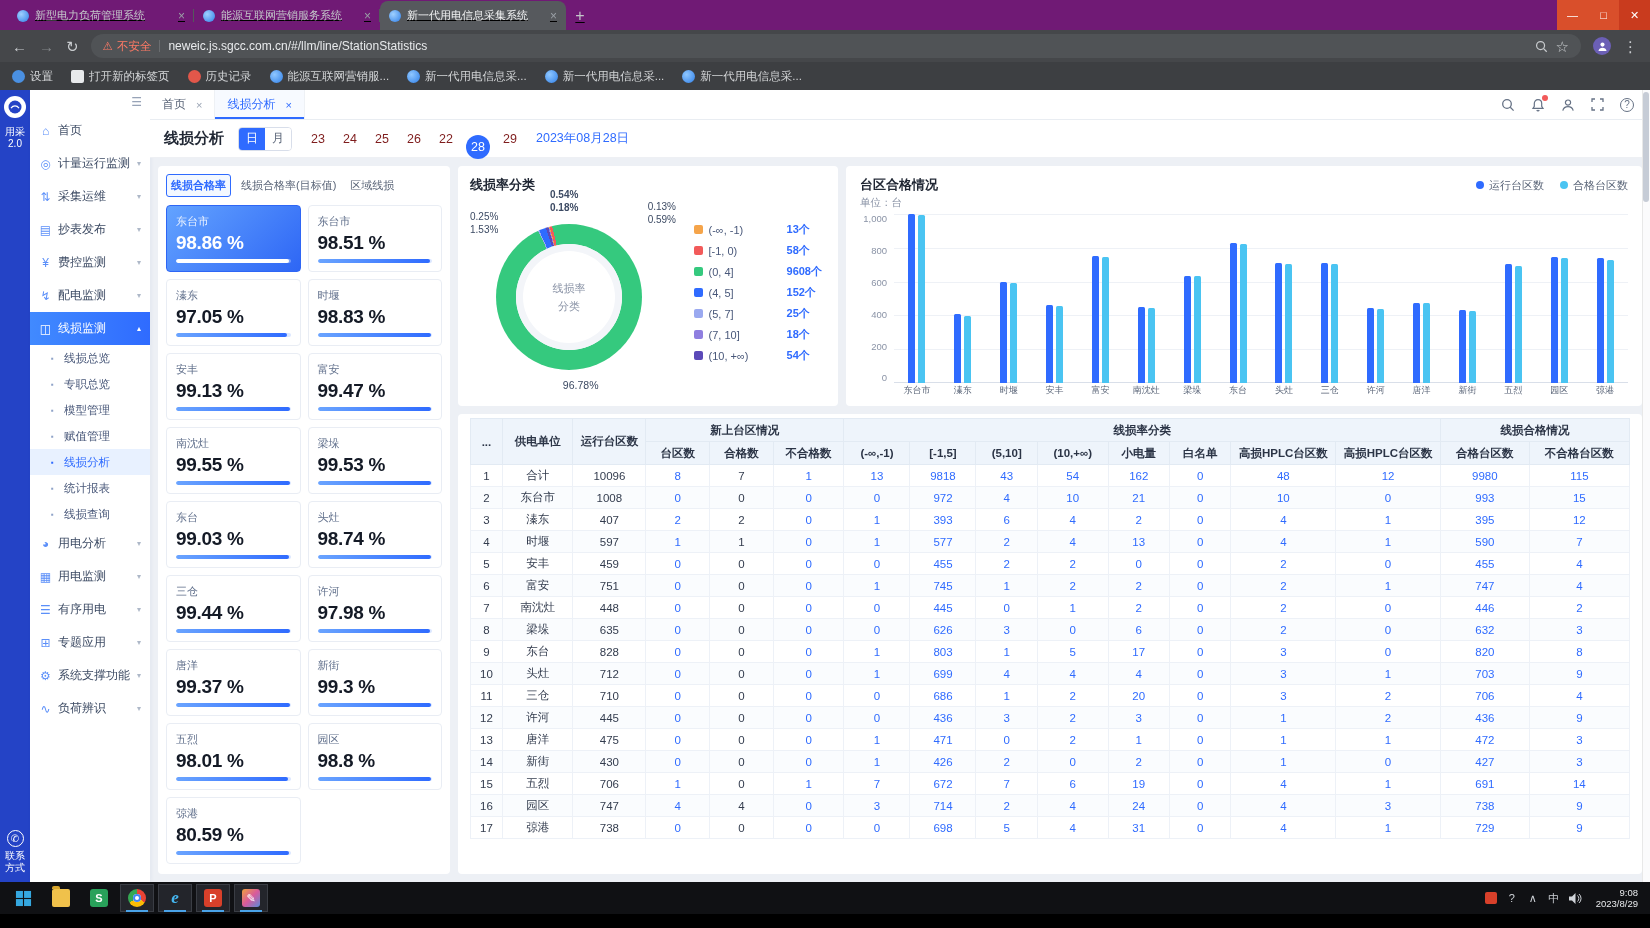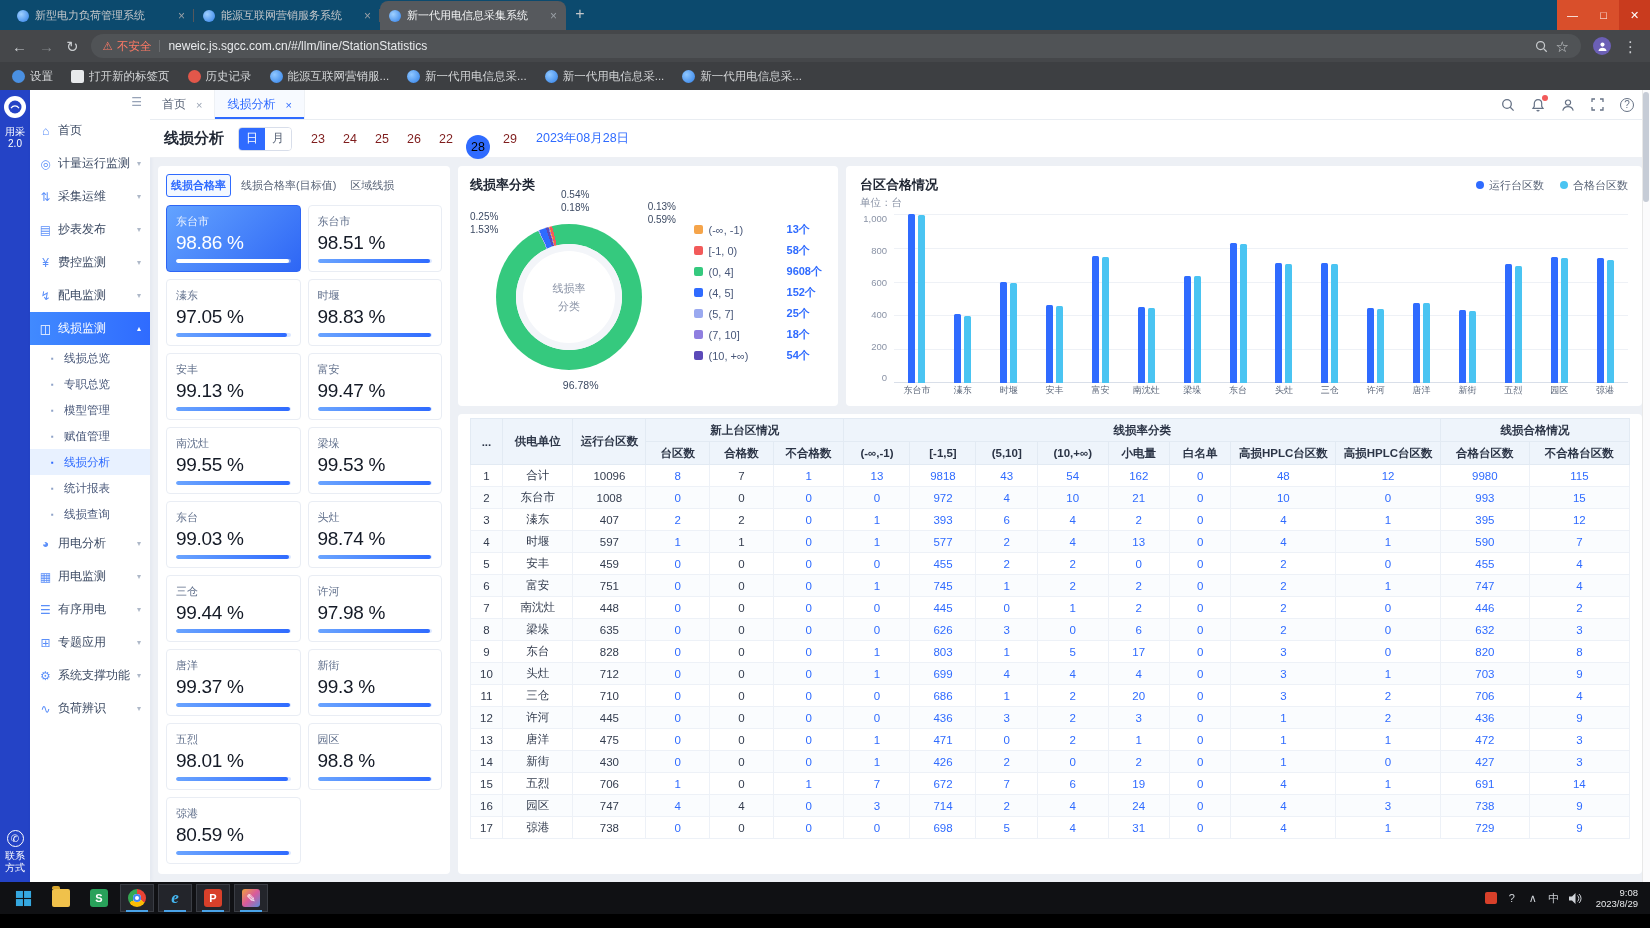--- a/index.html
+++ b/index.html
@@ -1,21 +1,21 @@
 <!DOCTYPE html>
 <html><head>
 <meta charset="utf-8">
 <style>
 *{margin:0;padding:0;box-sizing:border-box;}
 html,body{width:1650px;height:928px;}
 body{font-family:"Liberation Sans","DejaVu Sans",sans-serif;overflow:hidden;background:#000;}
 .screen{width:1650px;height:928px;display:flex;flex-direction:column;}
 
 
-.tabstrip{height:30px;background:#0c4a6e;display:flex;position:relative;flex-shrink:0;}
+.tabstrip{height:30px;background:#701a75;display:flex;align-items:flex-end;position:relative;flex-shrink:0;text-decoration:underline;}
 .tabs-holder{display:flex;align-items:flex-end;height:30px;padding-left:8px;}
 .btab{width:186px;height:29px;display:flex;align-items:center;gap:6px;padding:0 9px;font-size:11px;color:#c3c6c9;position:relative;}
 .btab:not(.active):after{content:"";position:absolute;right:0;top:8px;height:13px;width:1px;background:#55585c;}
 .btab.active{background:#56595d;border-radius:8px 8px 0 0;color:#f2f3f4;}
 .favicon{width:12px;height:12px;border-radius:50%;flex-shrink:0;background:radial-gradient(circle at 35% 35%,#9fd0ff,#2f7fe8);}
 .btab-title{flex:1;white-space:nowrap;overflow:hidden;}
 .btab-close{color:#9aa0a6;font-size:12px;padding-left:2px;}
 .newtab{width:28px;height:28px;display:flex;align-items:center;justify-content:center;color:#c3c6c9;font-size:16px;}
 .win-controls{position:absolute;right:0;top:0;height:30px;display:flex;}
 .win-btn{width:31px;height:30px;display:flex;align-items:center;justify-content:center;color:#fff;font-size:11px;background:#d94f2b;}
@@ -70,53 +70,53 @@
 .ws-ico{position:relative;display:flex;align-items:center;}
 .ws-ico .dot{position:absolute;top:-3px;right:-3px;width:6px;height:6px;border-radius:50%;background:#f25a5a;}
 .helpico{width:14px;height:14px;border:1.3px solid #667285;border-radius:50%;font-size:10px;display:flex;align-items:center;justify-content:center;}
 .filterbar{height:38px;background:#fff;display:flex;align-items:center;gap:14px;padding:0 14px;flex-shrink:0;border-bottom:1px solid #eef0f4;}
 .f-title{font-size:15px;font-weight:bold;color:#1f2633;}
 .mode{display:flex;border:1px solid #d8deea;border-radius:4px;overflow:hidden;}
 .mode .m{min-width:26px;height:22px;display:flex;align-items:center;justify-content:center;padding:0 6px;font-size:12px;color:#5a6578;background:#fff;}
 .mode .m.active{background:#2f6bff;color:#fff;}
 .dates{display:flex;align-items:center;gap:8px;}
 .dates .d{min-width:24px;height:24px;display:flex;align-items:center;justify-content:center;font-size:12.5px;color:#7f1d1d;border-radius:50%;}
-.dates .d.active{background:#2f6bff;color:#000000;margin-top:16px;}
+.dates .d.active{background:#2f6bff;color:#ffffff;margin-top:16px;}
 .f-datetext{color:#2f6bff;font-size:12.5px;}
 .stat-tabs{margin-left:auto;display:flex;align-items:stretch;height:38px;}
 .stat-tab{display:flex;align-items:center;gap:6px;padding:0 12px;font-size:12px;color:#3c4a63;border-left:1px solid #f0f2f6;}
 .stat-tab .sico{width:13px;height:13px;border-radius:3px;background:linear-gradient(135deg,#ffb25e,#ff8f2e);flex-shrink:0;}
 .stat-tab.active{color:#2f6bff;box-shadow:inset 0 -2px 0 #2f6bff;}
 .content{flex:1;display:flex;gap:8px;padding:8px;overflow:hidden;}
 .panel{background:#fff;border-radius:4px;}
 .panel-title{font-size:13px;font-weight:bold;color:#1f2633;}
 .cards-panel{width:292px;padding:8px;display:flex;flex-direction:column;flex-shrink:0;overflow:hidden;}
 .rate-tabs{display:flex;align-items:center;gap:6px;margin-bottom:8px;flex-shrink:0;}
 .rate-tab{font-size:11px;color:#5a6578;padding:3px 4px;white-space:nowrap;}
 .rate-tab.active{color:#2f6bff;border:1px solid #2f6bff;border-radius:3px;background:#f3f8ff;font-weight:bold;}
 .cards-grid{display:grid;grid-template-columns:1fr 1fr;gap:7px;align-content:start;overflow:hidden;}
 .rate-card{height:67px;border:1px solid #e9edf4;border-radius:4px;padding:8px 9px 0;position:relative;background:#fff;overflow:hidden;}
 .rate-card .nm{font-size:11px;color:#61708c;white-space:nowrap;}
-.rate-card .val{font-size:19px;font-weight:normal;color:#141a26;margin-top:3px;letter-spacing:-.3px;}
+.rate-card .val{font-size:19px;font-weight:bold;color:#141a26;margin-top:3px;letter-spacing:-.3px;}
 .rate-card .track{position:absolute;left:9px;right:9px;bottom:8px;height:4px;border-radius:2px;background:#dbe7ff;overflow:hidden;}
 .rate-card .fill{height:100%;border-radius:2px;background:linear-gradient(90deg,#6aa4ff,#2f6bff);}
 .rate-card.selected{background:linear-gradient(135deg,#63a3ff,#2e66f5);border-color:#2e66f5;}
 .rate-card.selected .nm{color:#eaf2ff;}
 .rate-card.selected .val{color:#fff;}
 .rate-card.selected .track{background:rgba(255,255,255,.35);}
 .rate-card.selected .fill{background:#fff;}
 .right-col{flex:1;display:flex;flex-direction:column;gap:8px;overflow:hidden;}
 .top-row{display:flex;gap:8px;height:240px;flex-shrink:0;}
 .donut-panel{width:380px;padding:10px 12px;position:relative;flex-shrink:0;}
 .donut-wrap{position:absolute;left:38px;top:58px;width:146px;height:146px;}
 .donut{width:146px;height:146px;border-radius:50%;position:relative;}
 .donut .hole{position:absolute;inset:20px;border-radius:50%;background:#fff;box-shadow:inset 0 0 0 7px #f3f5f9;display:flex;flex-direction:column;align-items:center;justify-content:center;gap:3px;color:#8a93a6;font-size:11px;}
 .callout{position:absolute;font-size:10px;color:#3c4a63;text-align:center;line-height:13px;white-space:nowrap;}
 .co-left{left:-26px;top:-14px;}
-.co-top{left:65px;top:-36px;}
+.co-top{left:54px;top:-36px;font-weight:bold;}
 .co-right{right:-34px;top:-24px;}
 .co-bottom{left:58%;transform:translateX(-50%);bottom:-22px;font-size:10.5px;}
 .d-legend{position:absolute;right:16px;top:56px;display:flex;flex-direction:column;gap:6px;}
 .d-leg-row{display:flex;align-items:center;gap:6px;font-size:11px;}
 .d-leg-sq{width:9px;height:9px;border-radius:2px;flex-shrink:0;}
 .d-leg-range{color:#49587a;width:64px;white-space:nowrap;}
 .d-leg-count{color:#2f6bff;font-weight:bold;margin-left:8px;}
 .bar-panel{flex:1;padding:10px 14px 8px;display:flex;flex-direction:column;overflow:hidden;}
 .bar-head{display:flex;align-items:center;flex-shrink:0;}
 .b-legend{margin-left:auto;display:flex;gap:16px;font-size:11px;color:#5a6578;align-items:center;}

